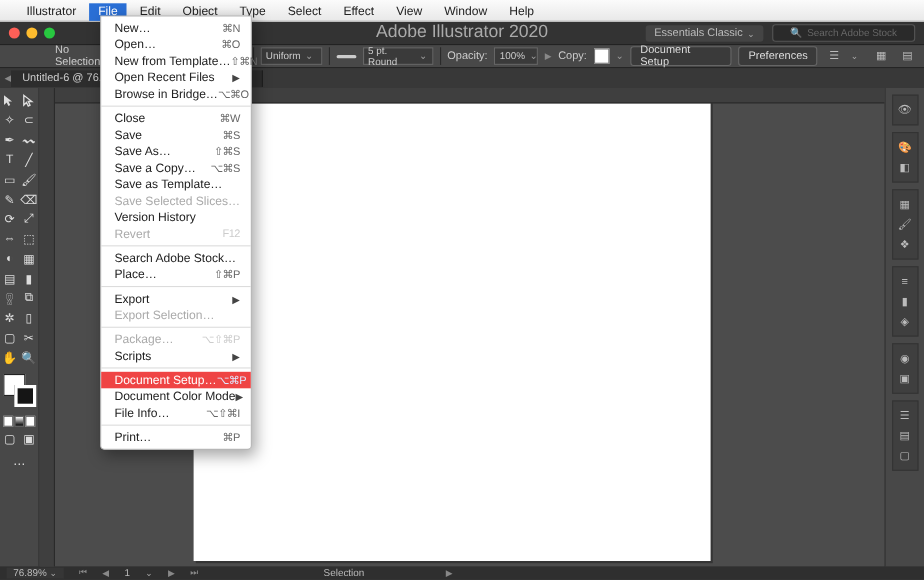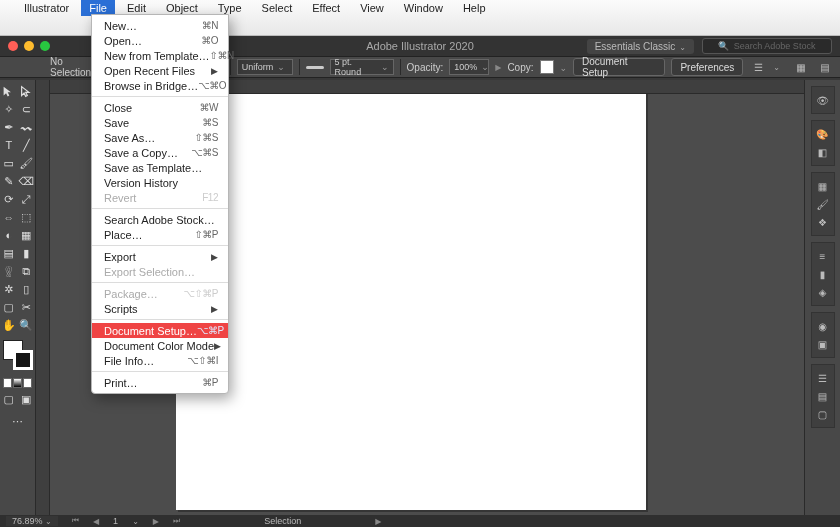--- a/index.html
+++ b/index.html
@@ -1,29 +1,29 @@
 <!DOCTYPE html>
 <html><head>
   <meta charset="utf-8">
   <style>
     * { margin: 0; padding: 0; box-sizing: border-box; font-family: -apple-system, "Helvetica Neue", Arial, sans-serif; }
     body { width: 840px; height: 527px; background: #323232; overflow: hidden; position: relative; font-size: 11px; color: #ccc; }
 
     
-    .mac-menubar { height: 36px; background: linear-gradient(#fbfbfb,#e8e8e8); display: flex; align-items: flex-start; padding: 0 8px; gap: 4px; color: #222; border-bottom: 1px solid #bcbcbc; }
+    .mac-menubar { height: 20px; background: linear-gradient(#fbfbfb,#e8e8e8); display: flex; align-items: flex-end; padding: 0 8px; gap: 4px; color: #222; border-bottom: 1px solid #bcbcbc; }
     .apple { font-size: 13px; margin-right: 4px; }
     .menu-item { padding: 2px 8px; cursor: default; }
     .menu-item.active { background: #2a6fd6; color: #fff; border-radius: 0; }
 
     
     .app-titlebar { height: 20px; background: #333; display: flex; align-items: center; position: relative; color: #bbb; }
     .traffic { display: flex; gap: 6px; padding-left: 8px; }
     .tl { width: 10px; height: 10px; border-radius: 50%; }
     .tl.r{background:#ff5f57}.tl.y{background:#febc2e}.tl.g{background:#28c840}
-    .app-title { position: absolute; left: 50%; transform: translateX(-50%); font-size: 11px; color: #aaa; }
+    .app-title { position: absolute; left: 50%; transform: translateX(-50%); font-size: 16px; color: #aaa; }
     .right-controls { margin-left: auto; display: flex; align-items: center; gap: 8px; padding-right: 8px; }
     .workspace { background: #444; padding: 2px 8px; border-radius: 3px; font-size: 10px; display: flex; align-items: flex-end; gap: 4px; }
     .searchbox { width: 130px; height: 16px; background: #2a2a2a; border: 1px solid #555; border-radius: 3px; font-size: 9px; color: #666; text-align: center; display: flex; align-items: center; justify-content: center; }
 
     
     .control-bar { height: 22px; background: #484848; display: flex; align-items: center; gap: 6px; padding: 0 6px; border-top: 1px solid #222; border-bottom: 1px solid #222; font-size: 10px; }
     .sel-label { color: #ccc; padding-left: 44px; }
     .swatch { width: 14px; height: 14px; background: #fff; border: 1px solid #777; display:inline-block; }
     .dd { background: #3a3a3a; border: 1px solid #666; padding: 1px 4px; height: 16px; display: flex; align-items: center; gap: 4px; font-size: 9px; color: #ccc;}
     .chev::after { content: "⌄"; font-size: 9px; color: #999; }
@@ -54,21 +54,21 @@
     .right-panels { width: 36px; background: #484848; border-left: 1px solid #2a2a2a; display: flex; flex-direction: column; align-items: center; padding-top: 6px; gap: 0; }
     .panel-group { width: 24px; display: flex; flex-direction: column; align-items: center; padding: 4px 0; border: 1px solid #333; background: #3f3f3f; margin-bottom: 6px;}
     .panel-ic { width: 18px; height: 18px; display:flex; align-items:center; justify-content:center; color:#bbb; font-size:10px; }
 
     .ruler-v { position:absolute; left:36px; top:80px; bottom:12px; width:14px; background:#3f3f3f; border-right:1px solid #2a2a2a; z-index:1;}
     .ruler-h { position:absolute; left:50px; top:80px; right:36px; height:14px; background:#3f3f3f; border-bottom:1px solid #2a2a2a; z-index:1;}
 
     
     .status-bar { position:absolute; bottom:0; left:0; right:0; height:12px; background:#2f2f2f; display:flex; align-items:center; font-size:9px; color:#bbb; padding:0 6px; gap:14px; }
     .zoom { background:#363636; padding:0 6px; }
-    .status-mid { margin-left: 70px; }
+    .status-mid { margin-left: 100px; }
     .tri { font-size:8px; color:#888;}
 
     
     .dropdown { position: absolute; top: 14px; left: 78px; width: 138px; background: #fff; border: 1px solid #b6b6b6; box-shadow: 3px 5px 14px rgba(0,0,0,.35); font-size: 11px; color: #222; border-radius: 0 0 4px 4px; padding: 3px 0; z-index: 50; margin-left: 13px; }
     .mi { display: flex; align-items: center; padding: 1px 10px 1px 12px; white-space: nowrap; height: 15px;}
     .mi .lab { flex: 1; }
     .mi .sc { color: #666; font-size: 10px; letter-spacing: -0.5px;}
     .mi .arr { color: #444; font-size: 9px; }
     .mi.disabled { color: #aaa; }
     .mi.disabled .sc { color: #ccc; }
@@ -331,20 +331,23 @@
       <span class="lab">Save As…</span>
       <span class="sc">⇧⌘S</span>
     </div>
     <div class="mi">
       <span class="lab">Save a Copy…</span>
       <span class="sc">⌥⌘S</span>
     </div>
     <div class="mi">
       <span class="lab">Save as Template…</span>
     </div>
+    <div class="mi disabled">
+      <span class="lab">Save Selected Slices…</span>
+    </div>
     <div class="mi">
       <span class="lab">Version History</span>
     </div>
     <div class="mi disabled">
       <span class="lab">Revert</span>
       <span class="sc">F12</span>
     </div>
     <div class="sep"></div>
     <div class="mi">
       <span class="lab">Search Adobe Stock…</span>

